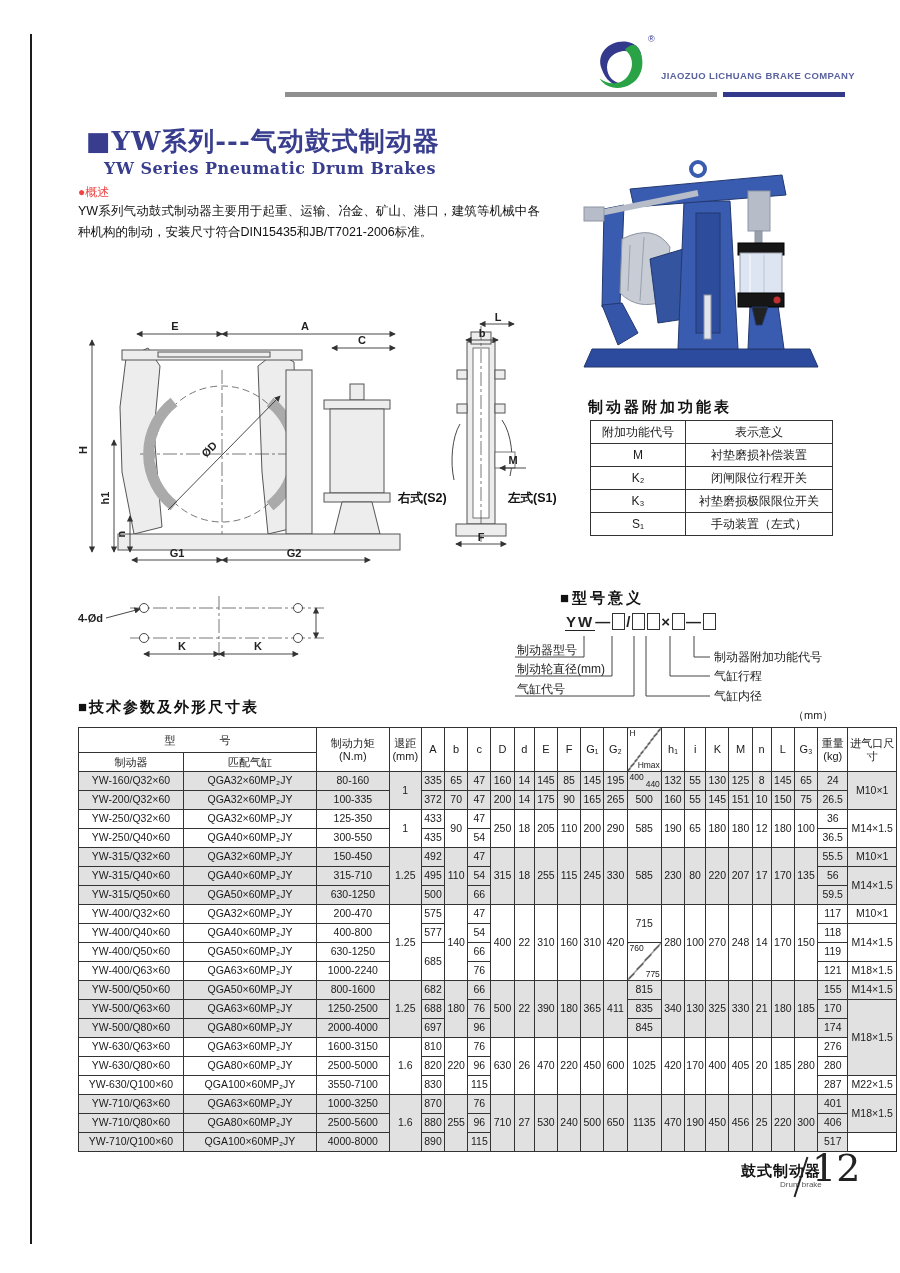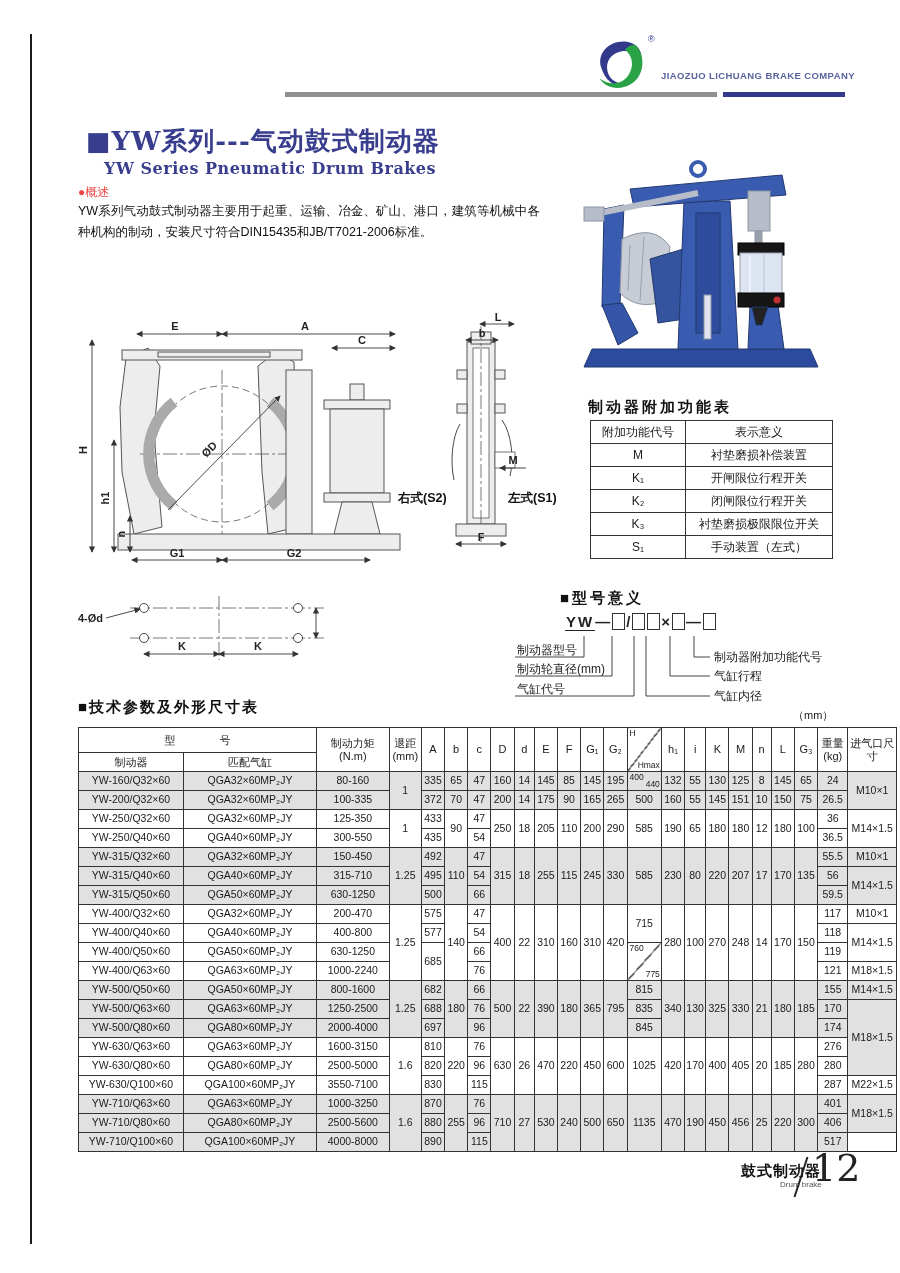--- a/index.html
+++ b/index.html
@@ -204,24 +204,20 @@
           <th>附加功能代号</th>
           <th>表示意义</th>
         </tr>
       </thead>
     <tbody id="ft-body">
         <tr>
           <td>M</td>
           <td>衬垫磨损补偿装置</td>
         </tr>
         <tr>
-          <td>K₁</td>
-          <td>开闸限位行程开关</td>
-        </tr>
-        <tr>
           <td>K₂</td>
           <td>闭闸限位行程开关</td>
         </tr>
         <tr>
           <td>K₃</td>
           <td>衬垫磨损极限限位开关</td>
         </tr>
         <tr>
           <td>S₁</td>
           <td>手动装置（左式）</td>
@@ -500,21 +496,21 @@
           <td>800-1600</td>
           <td rowspan="3">1.25</td>
           <td>682</td>
           <td rowspan="3">180</td>
           <td>66</td>
           <td rowspan="3">500</td>
           <td rowspan="3">22</td>
           <td rowspan="3">390</td>
           <td rowspan="3">180</td>
           <td rowspan="3">365</td>
-          <td rowspan="3">795</td>
+          <td rowspan="3">411</td>
           <td>815</td>
           <td rowspan="3">340</td>
           <td rowspan="3">130</td>
           <td rowspan="3">325</td>
           <td rowspan="3">330</td>
           <td rowspan="3">21</td>
           <td rowspan="3">180</td>
           <td rowspan="3">185</td>
           <td>155</td>
           <td>M14×1.5</td>

